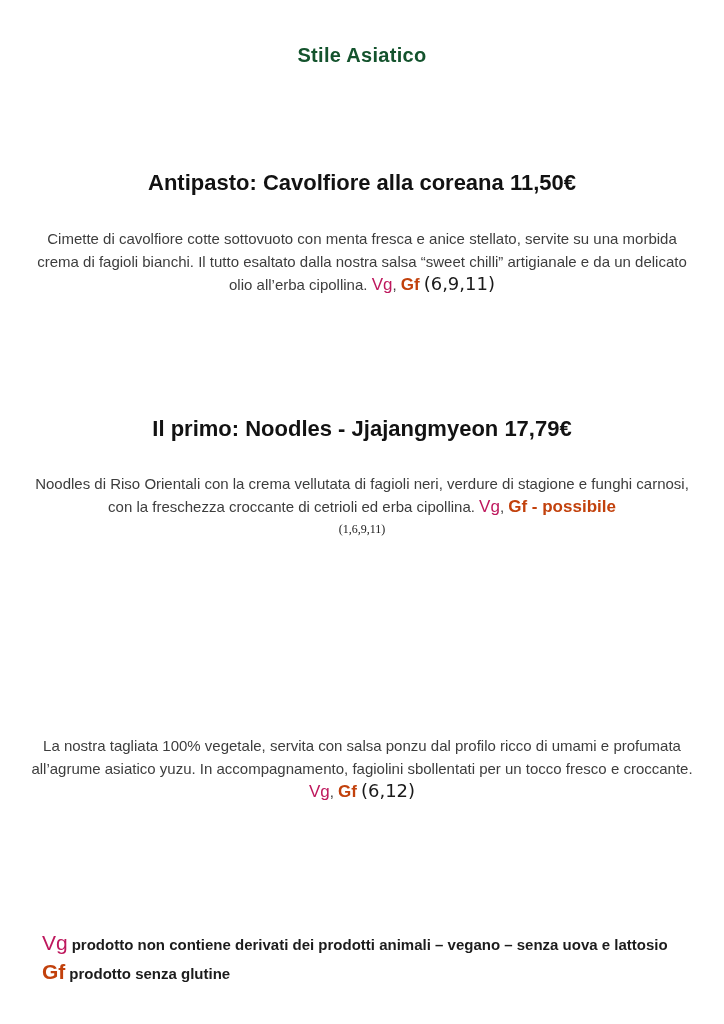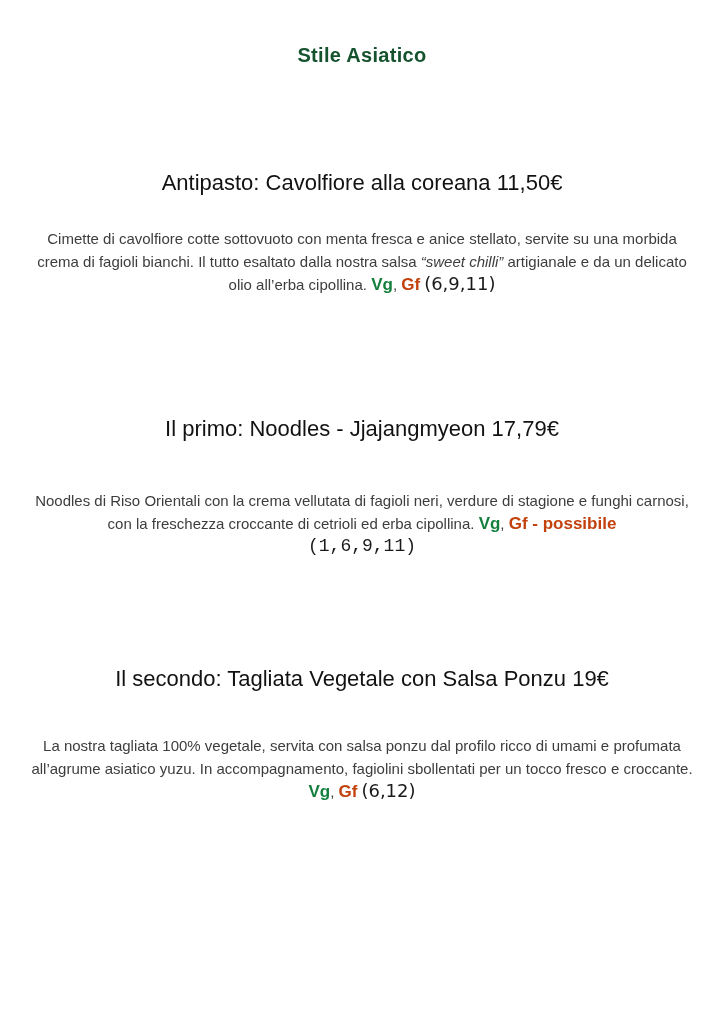--- a/index.html
+++ b/index.html
@@ -26,63 +26,63 @@
     font-weight: bold;
     color: #14532d;
     letter-spacing: 0.3px;
   }
   .dish-heading {
     position: absolute;
     left: 0;
     width: 100%;
     text-align: center;
     font-size: 22px;
-    font-weight: normal;
+    font-weight: bold;
     color: #121212;
   }
   .dish-desc {
     position: absolute;
     left: 50%;
     transform: translateX(-50%);
     width: 668px;
     text-align: center;
     font-size: 15px;
     line-height: 22.5px;
     color: #3d3d3d;
   }
   .heading-1 { top: 170px; }
   .desc-1    { top: 228px; }
   .heading-2 { top: 416px; }
-  .desc-2    { top: 490px; text-align: center; }
+  .desc-2    { top: 473px; text-align: center; }
   .heading-3 { top: 666px; }
   .desc-3    { top: 735px; }
 
   .vg {
-    color: #15803d;
-    font-weight: bold;
+    color: #be185d;
+    font-weight: normal;
     font-size: 17px;
   }
   .gf {
     color: #c2410c;
     font-weight: bold;
     font-size: 17px;
   }
   .sep { color: #3d3d3d; }
-  .italic { font-style: italic; }
+  .italic { }
   .allerg {
     color: #1a1a1a;
     font-family: "DejaVu Sans", sans-serif;
     font-size: 18px;
     margin-left: 4px;
   }
   .allerg-line {
     display: block;
     color: #1a1a1a;
-    font-family: Liberation Mono, monospace;
-    font-size: 18px;
+    font-family: Liberation Serif, serif;
+    font-size: 12px;
   }
   .legend {
     position: absolute;
     left: 42px;
     top: 929px;
     font-weight: bold;
     color: #1c1c1c;
     font-size: 15px;
     line-height: 27px;
   }
@@ -98,17 +98,20 @@
 <div class="page">
 
   <div class="menu-title">Stile Asiatico</div>
 
   <div class="dish-heading heading-1">Antipasto: Cavolfiore alla coreana 11,50€</div>
   <div class="dish-desc desc-1"><span>Cimette di cavolfiore cotte sottovuoto con menta fresca e anice stellato, servite su una morbida crema di fagioli bianchi. Il tutto esaltato dalla nostra salsa </span><span class="italic">“sweet chilli”</span><span> artigianale e da un delicato olio all’erba cipollina. </span><span class="vg">Vg</span><span class="sep">, </span><span class="gf">Gf</span><span class="allerg">(6,9,11)</span></div>
 
   <div class="dish-heading heading-2">Il primo: Noodles - Jjajangmyeon 17,79€</div>
   <div class="dish-desc desc-2"><span>Noodles di Riso Orientali con la crema vellutata di fagioli neri, verdure di stagione e funghi carnosi, con la freschezza croccante di cetrioli ed erba cipollina. </span><span class="vg">Vg</span><span class="sep">, </span><span class="gf">Gf - possibile</span><span class="allerg-line">(1,6,9,11)</span></div>
 
-  <div class="dish-heading heading-3">Il secondo: Tagliata Vegetale con Salsa Ponzu 19€</div>
   <div class="dish-desc desc-3"><span>La nostra tagliata 100% vegetale, servita con salsa ponzu dal profilo ricco di umami e profumata all’agrume asiatico yuzu. In accompagnamento, fagiolini sbollentati per un tocco fresco e croccante. </span><span class="vg">Vg</span><span class="sep">, </span><span class="gf">Gf</span><span class="allerg">(6,12)</span></div>
 
+  <div class="legend">
+    <div class="legend-row"><span class="vg">Vg</span><span>prodotto non contiene derivati dei prodotti animali – vegano – senza uova e lattosio</span></div>
+    <div class="legend-row"><span class="gf">Gf</span><span>prodotto senza glutine</span></div>
+  </div>
 
 </div>
 
 </body></html>

